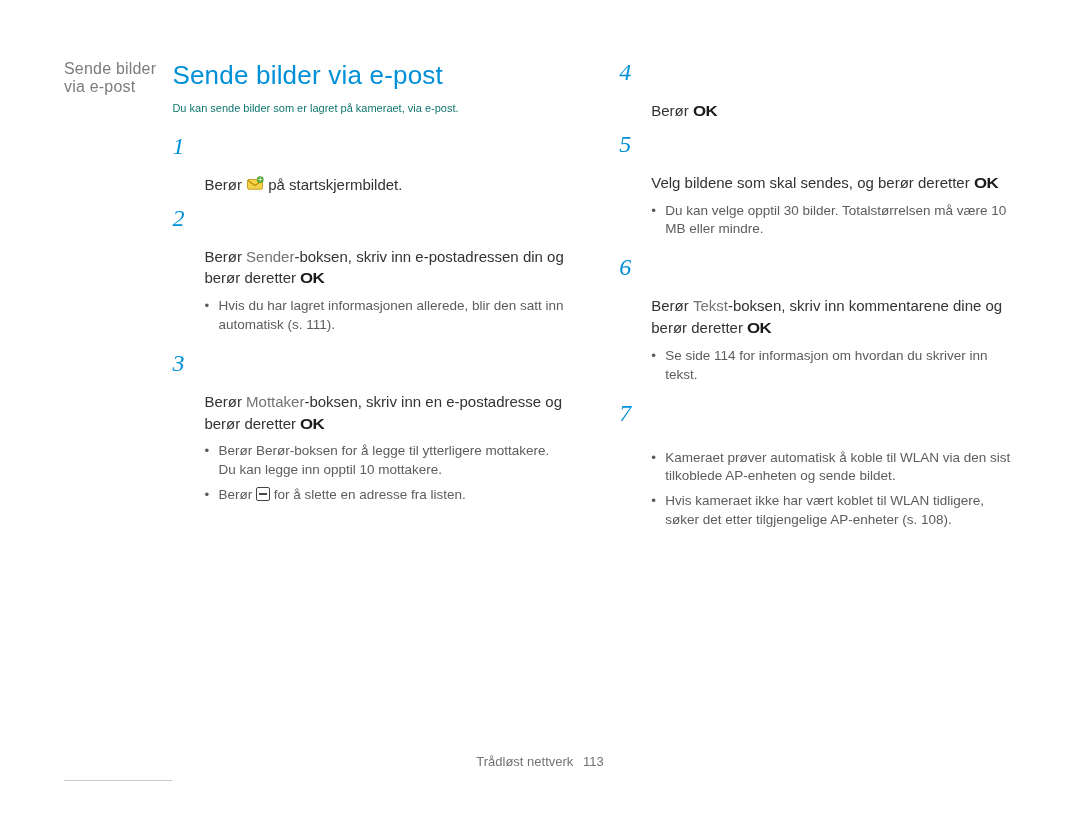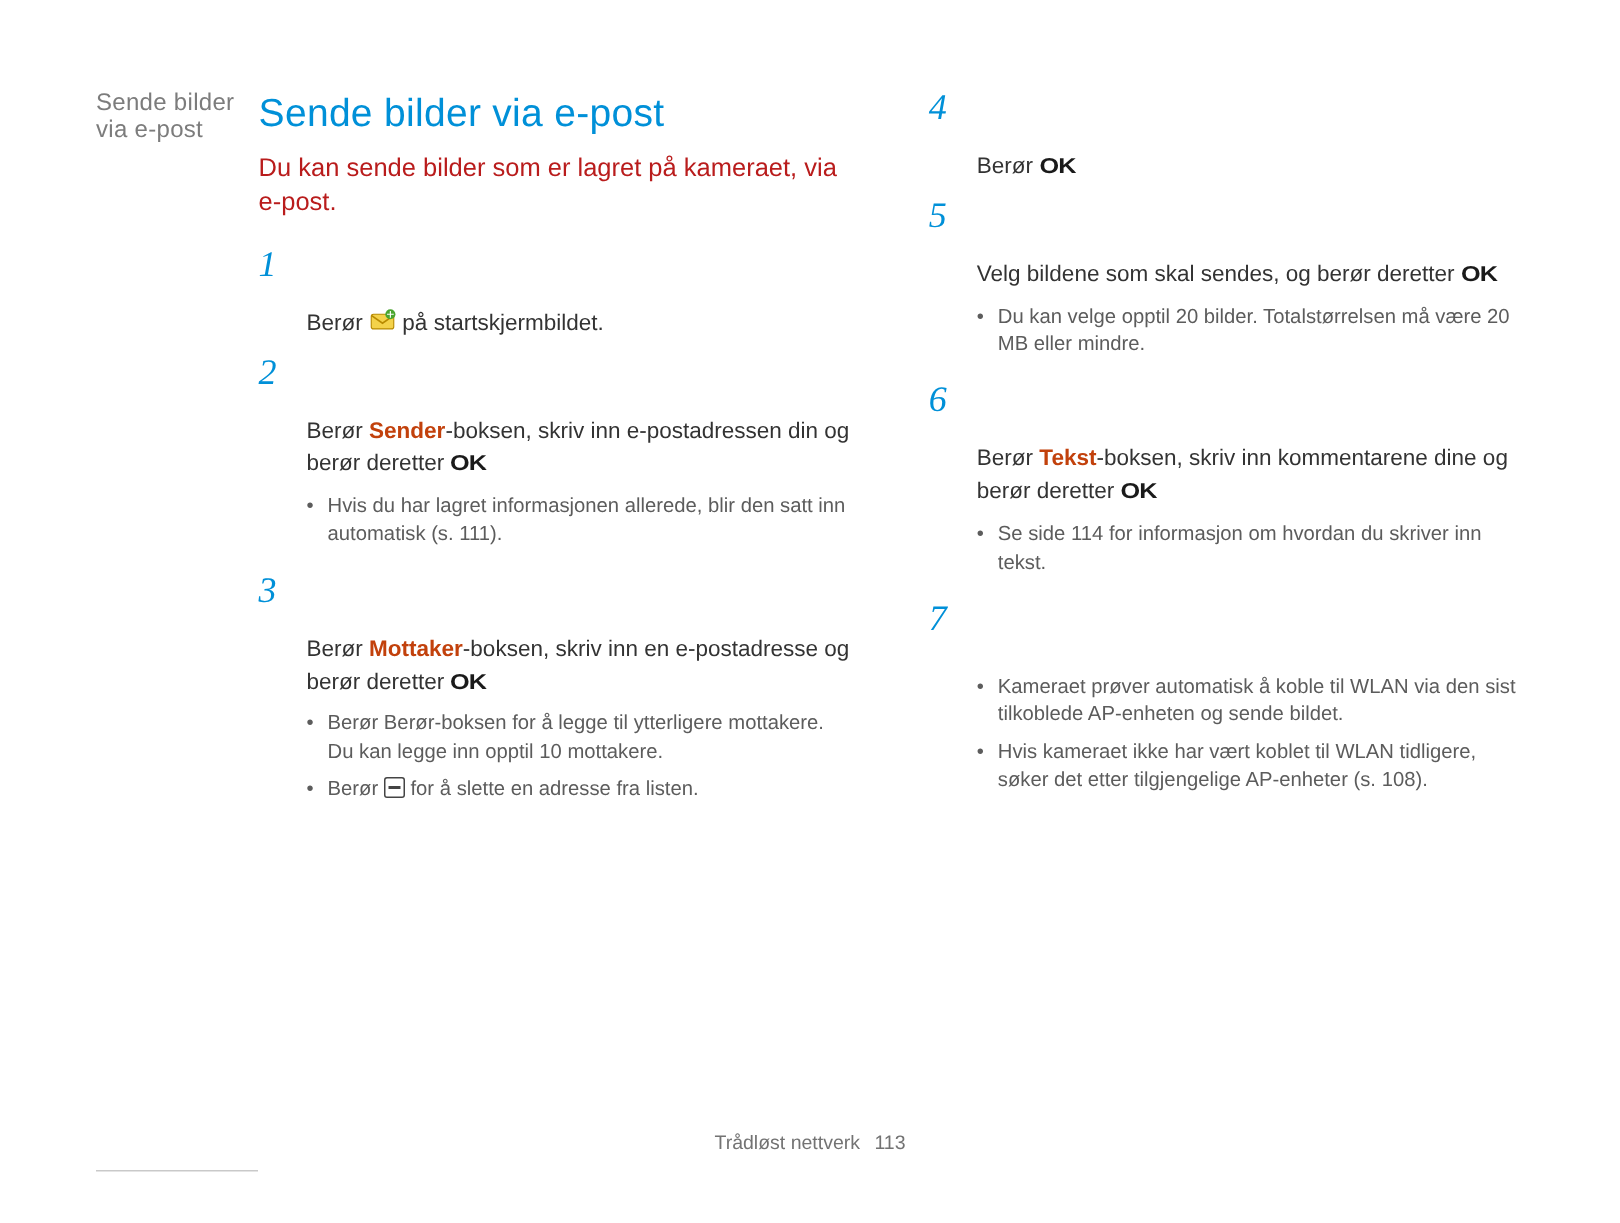--- a/index.html
+++ b/index.html
@@ -35,23 +35,23 @@
       min-width: 0;
     }
     .section-title {
       font-size: 26px;
       font-weight: 400;
       color: #0090d8;
       margin-bottom: 10px;
       letter-spacing: .2px;
     }
     .intro {
-      font-size: 17px;
-      font-weight: 300;
-      color: #b91c1c;
+      font-size: 11px;
+      font-weight: 300;
+      color: #0f766e;
       margin-bottom: 18px;
       line-height: 1.35;
     }
     .step {
       display: flex;
       gap: 10px;
       margin-bottom: 10px;
     }
     .step-num {
       font-size: 24px;
@@ -64,21 +64,21 @@
     .step-body {
       flex: 1;
       margin-top: 40px;
     }
     .step-text {
       font-size: 15px;
       color: #333;
       font-weight: 300;
       line-height: 1.45;
     }
-    .step-text b { font-weight: 700; color: #c2410c; }
+    .step-text b { font-weight: 400; color: #737373; }
     .sub-bullets {
       list-style: none;
       margin-top: 8px;
       padding-left: 0;
     }
     .sub-bullets li {
       font-size: 13.5px;
       color: #5c5c5c;
       font-weight: 300;
       line-height: 1.4;
@@ -218,21 +218,21 @@
         </div>
       </div>
 
       <div class="step">
         <div class="step-num">5</div>
         <div class="step-body">
           <div class="step-text">
             <span>Velg bildene som skal sendes, og berør deretter </span><span class="ok-icon">OK</span><span>.</span>
           </div>
           <ul class="sub-bullets">
-            <li>Du kan velge opptil 20 bilder. Totalstørrelsen må være 20 MB eller mindre.</li>
+            <li>Du kan velge opptil 30 bilder. Totalstørrelsen må være 10 MB eller mindre.</li>
           </ul>
         </div>
       </div>
 
       <div class="step">
         <div class="step-num">6</div>
         <div class="step-body">
           <div class="step-text">
             <span>Berør </span><b>Tekst</b><span>-boksen, skriv inn kommentarene dine og berør deretter </span><span class="ok-icon">OK</span><span>.</span>
           </div>

